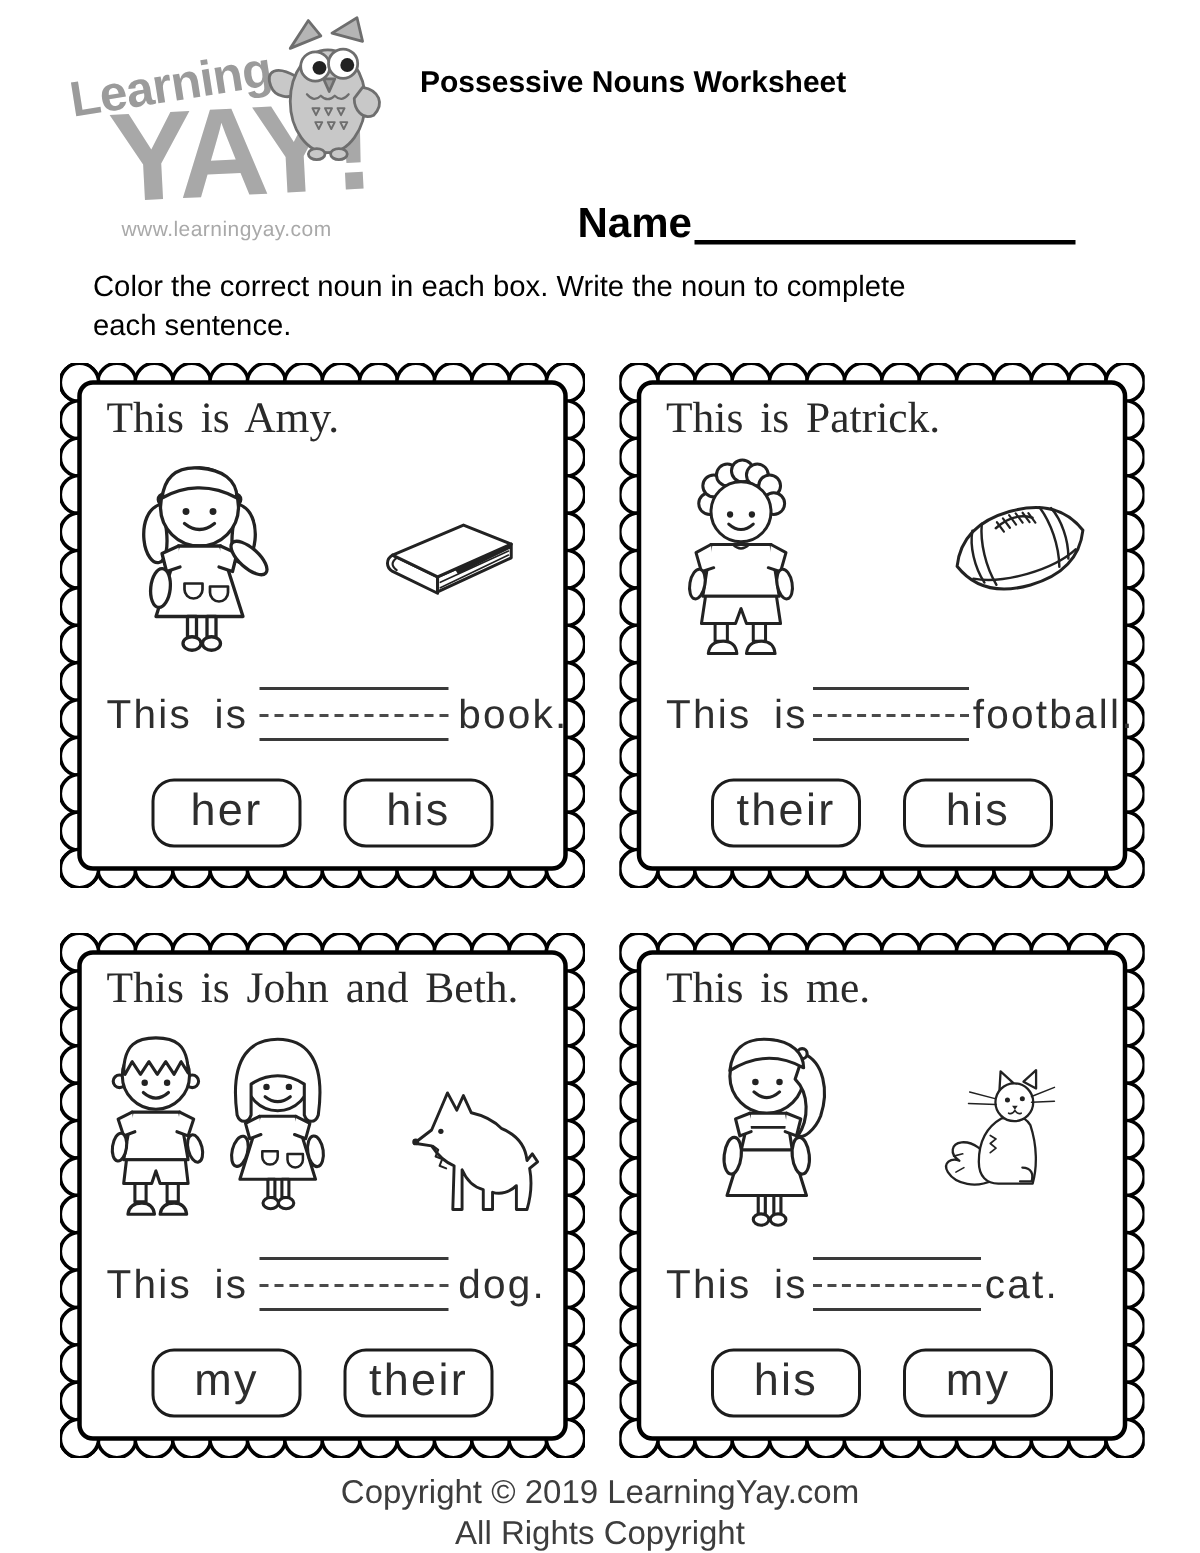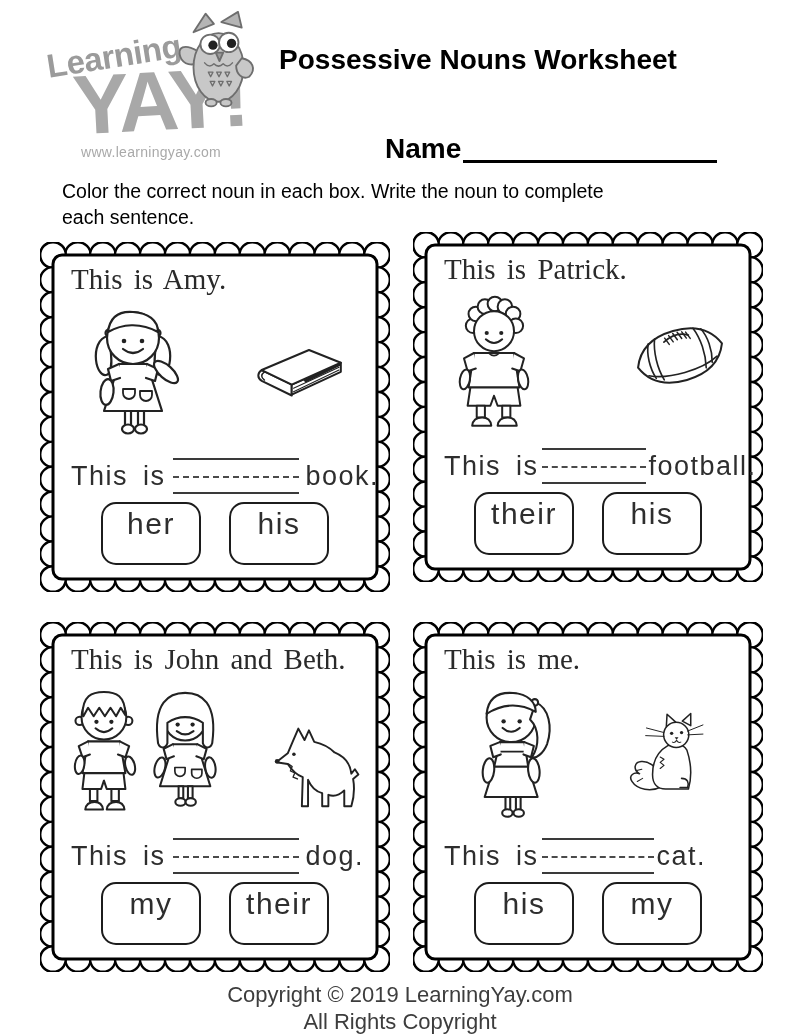--- a/index.html
+++ b/index.html
@@ -8,48 +8,48 @@
 
   
   #logo{position:absolute;left:45px;top:10px;width:220px;height:155px;}
   #logo-word1{position:absolute;left:2px;top:38px;font-size:33px;font-weight:bold;color:#9b9b9b;
               transform:rotate(-9deg);transform-origin:left center;letter-spacing:-.5px;}
   #logo-word2{position:absolute;left:28px;top:56px;font-size:84px;font-weight:bold;color:#a8a8a8;
               letter-spacing:-3px;line-height:.85;transform:rotate(-3deg);}
   #logo-owl{position:absolute;left:128px;top:0px;}
   #logo-url{position:absolute;left:36px;top:134px;font-size:14px;color:#a9a9a9;letter-spacing:.3px;}
 
-  #title{position:absolute;left:268px;top:44px;width:420px;text-align:center;
-         font-size:28px;font-weight:bold;color:#000;}
+  #title{position:absolute;left:280px;top:44px;width:420px;
+         font-size:20px;font-weight:bold;color:#000;}
   #name-row{position:absolute;left:385px;top:128px;width:332px;display:flex;align-items:flex-end;}
   #name-label{font-size:28px;font-weight:bold;color:#000;line-height:1;}
   #name-line{flex:1;height:32px;border-bottom:3px solid #000;margin-left:2px;}
 
   #instructions{position:absolute;left:62px;top:178px;width:680px;
                 font-size:19.5px;line-height:1.34;color:#000;}
 
   
   .card{position:absolute;width:350px;height:350px;}
-  #card0{left:40px;top:242px;} #card1{left:413px;top:232px;}
+  #card0{left:40px;top:242px;} #card1{left:413px;top:242px;}
   #card2{left:40px;top:622px;} #card3{left:413px;top:622px;}
   .card > svg.frame{position:absolute;left:0;top:0;}
   .card-content{position:absolute;left:15px;top:15px;right:15px;bottom:15px;
                 display:flex;flex-direction:column;z-index:1;}
   .heading{font-family:"Liberation Serif",serif;font-size:29px;color:#2a2a2a;
            margin:6px 0 0 16px;word-spacing:4px;white-space:nowrap;}
   .pics{height:152px;display:flex;align-items:flex-end;}
   .sentence{display:flex;align-items:center;gap:7px;margin:10px 0 0 16px;
             font-size:27px;letter-spacing:1.5px;word-spacing:6px;color:#2e2e2e;white-space:nowrap;text-align:right;}
   .sentence.tight{gap:3px;}
   .blank{position:relative;width:126px;height:32px;border-top:2px solid #3a3a3a;
          border-bottom:2px solid #3a3a3a;flex:0 0 auto;}
   .blank::after{content:"";position:absolute;left:0;right:0;top:50%;border-top:2px dashed #4a4a4a;}
   .options{display:flex;justify-content:center;gap:28px;margin-top:auto;margin-bottom:12px;}
   .opt{box-sizing:border-box;min-width:100px;text-align:center;background:#fff;
-       border:2.5px solid #1c1c1c;border-radius:15px;padding:3px 14px 22px;
+       border:2.5px solid #1c1c1c;border-radius:15px;padding:3px 14px 5px;
        font-family:"Liberation Sans",sans-serif;font-size:30px;letter-spacing:1.5px;color:#2e2e2e;}
 
   
   #footer{position:absolute;left:0;top:982px;width:800px;text-align:center;
           font-size:22px;line-height:1.22;color:#3d3d3d;}
 
   .art{display:block;}
 </style>
 </head>
 <body>

